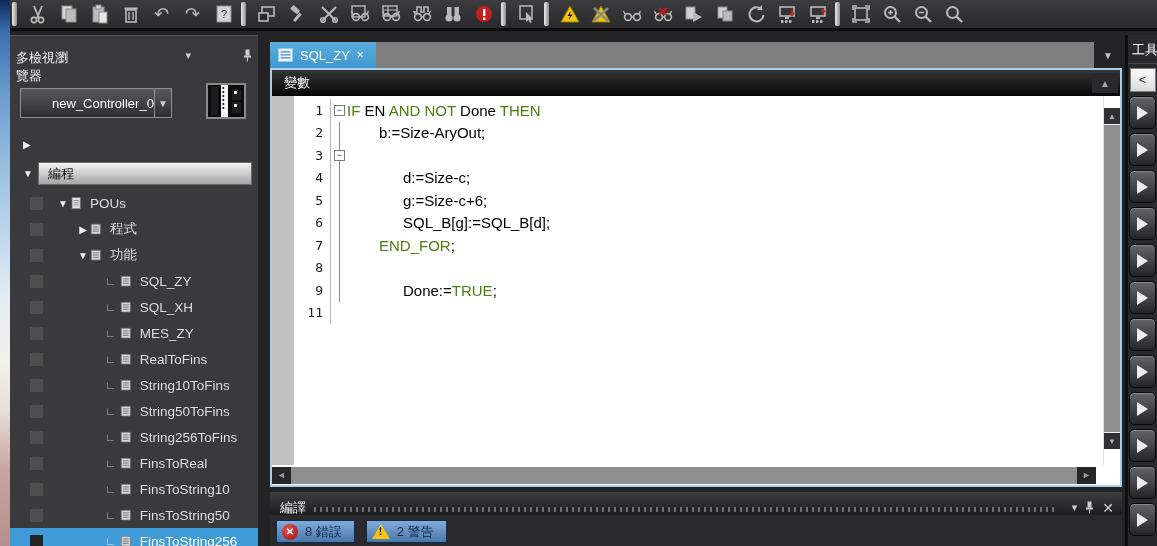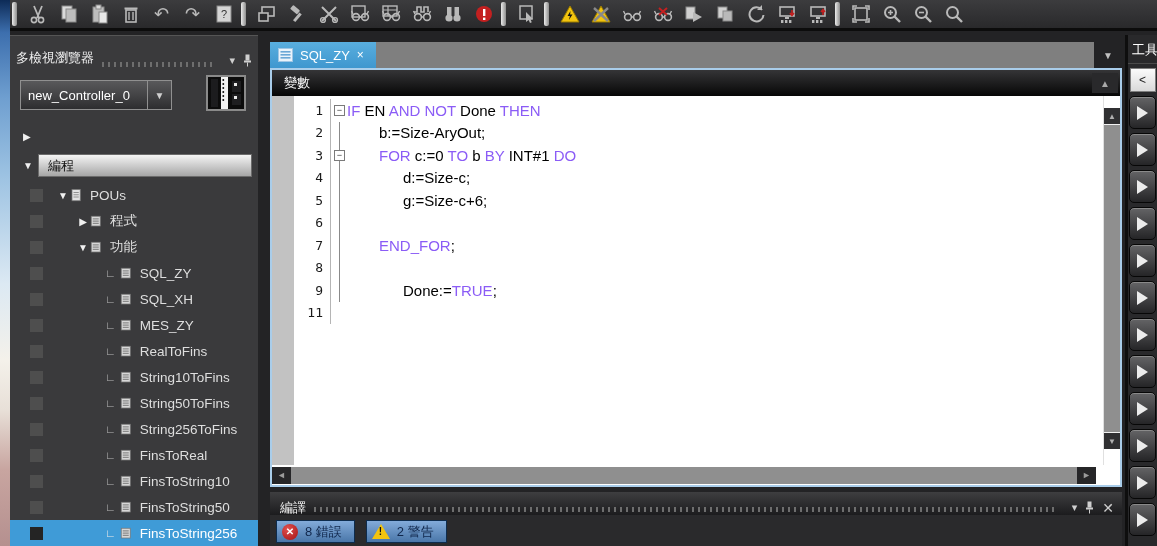--- a/index.html
+++ b/index.html
@@ -18,29 +18,29 @@
   .grip { width:5px; height:24px; border-radius:2px; flex:none;
     background:linear-gradient(90deg,#ececec,#8d8d8d); margin:0 5px 0 2px; }
   .tgroup { display:flex; align-items:center; height:100%; }
   .tbtn { width:31px; height:26px; display:flex; align-items:center; justify-content:center;
     flex:none; color:#b9b9b9; font-size:17px; }
   .tbtn svg { display:block; }
 
   
   .sidebar { position:absolute; left:10px; top:35px; width:248px; height:511px;
     background:#3a3a3c; overflow:hidden; border-top:1px solid #555; }
-  .panel-titlebar { height:26px; margin:5px 6px 2px 6px; display:flex; align-items:flex-end;
-    color:#f0f0f0; font-size:13px; }
+  .panel-titlebar { height:26px; margin:13px 6px 2px 6px; display:flex; align-items:flex-start;
+    color:#f0f0f0; font-size:13px;gap:44px; }
   .leader { flex:1; height:5px; margin:4px 8px 0 8px;
     background-image:repeating-linear-gradient(90deg,#6e6e6e 0 2px,transparent 2px 6px); }
   .mini-ic { color:#cfcfcf; font-size:11px; margin-left:8px; }
   .ctrl-row { display:flex; align-items:center; margin:8px 8px 10px 10px; }
   .ctrl-select { width:152px; height:30px; border:1px solid #909090; display:flex;
     align-items:center; background:linear-gradient(#59595b,#2e2e30); color:#fff; font-size:13px; }
-  .ctrl-select .lbl { flex:1; padding-left:7px; }
+  .ctrl-select .lbl { flex:1; padding-left:7px;margin-left:24px; }
   .ctrl-select .dd { width:24px; height:100%; border-left:1px solid #909090; display:flex;
     align-items:center; justify-content:center; color:#cfcfcf; font-size:10px; }
   .plc-thumb { margin-left:auto; margin-right:4px; }
   .section-row { position:relative; height:24px; margin-top:5px; }
   .section-row .arrow { position:absolute; left:13px; top:6px; color:#f0f0f0; font-size:10px; }
   .section-bar { position:absolute; left:28px; right:6px; top:0; height:23px;
     background:linear-gradient(#f4f4f4,#a6a6a6); border:1px solid #6b6b6b;
     color:#141414; font-size:13px; line-height:21px; padding-left:9px; }
   .tree { margin-top:4px; }
   .trow { position:relative; height:26px; display:flex; align-items:center;
@@ -78,21 +78,21 @@
   .fold { width:17px; align-self:stretch; position:relative; flex:none;
     border-left:1px solid #b5b5b5; }
   .fold.fl-line::before, .fold.fl-corner::before { content:""; position:absolute; left:8px;
     top:0; bottom:0; width:1px; background:#8a8a8a; }
   .fold.fl-corner::before { bottom:10px; }
   .fold.fl-corner::after { content:""; position:absolute; left:8px; bottom:10px; width:6px;
     height:1px; background:#8a8a8a; }
   .fbox { position:absolute; left:3px; top:6px; width:11px; height:11px; background:#fff;
     border:1px solid #7a7a7a; color:#333; font-size:9px; line-height:9px; text-align:center; }
   .ct { white-space:pre; }
-  .kw { color:#8b5cf6; }
+  .kw { color:#4d7c0f; }
   .vscroll { width:17px; flex:none; background:#f2f2f2; border-left:1px solid #e0e0e0;
     display:flex; flex-direction:column; }
   .vpad1 { height:12px; background:#fff; }
   .sbtn { height:16px; background:#303032; color:#b0b0b0; font-size:8px; display:flex;
     align-items:center; justify-content:center; flex:none; }
   .vthumb { background:#8f8f8f; flex:1; margin:1px 0; }
   .vpad2 { height:16px; background:#fff; }
   .hscroll { height:20px; flex:none; background:#fff; display:flex; align-items:center; }
   .hbtn { width:19px; height:17px; background:#262628; color:#9a9a9a; font-size:9px;
     display:flex; align-items:center; justify-content:center; flex:none; }
@@ -653,35 +653,35 @@
           <div class="cl">
             <span class="ln">2</span>
             <span class="fold fl-line"></span>
             <span class="ct" style="padding-left:32px"><span class="">b:=Size-AryOut;</span></span>
           </div>
           <div class="cl">
             <span class="ln">3</span>
             <span class="fold fl-line">
               <span class="fbox">−</span>
             </span>
-            <span class="ct" style="padding-left:32px"><span class="kw">FOR </span><span class="">c:=0 </span><span class="kw">TO </span><span class="">b </span><span class="kw">BY </span><span class="">INT#1 </span><span class="kw">DO</span></span>
           </div>
           <div class="cl">
             <span class="ln">4</span>
             <span class="fold fl-line"></span>
             <span class="ct" style="padding-left:56px"><span class="">d:=Size-c;</span></span>
           </div>
           <div class="cl">
             <span class="ln">5</span>
             <span class="fold fl-line"></span>
             <span class="ct" style="padding-left:56px"><span class="">g:=Size-c+6;</span></span>
           </div>
           <div class="cl">
             <span class="ln">6</span>
             <span class="fold fl-line"></span>
+            <span class="ct" style="padding-left:56px"><span class="">SQL_B[g]:=SQL_B[d];</span></span>
           </div>
           <div class="cl">
             <span class="ln">7</span>
             <span class="fold fl-line"></span>
             <span class="ct" style="padding-left:32px"><span class="kw">END_FOR</span><span class="">;</span></span>
           </div>
           <div class="cl">
             <span class="ln">8</span>
             <span class="fold fl-line"></span>
           </div>

